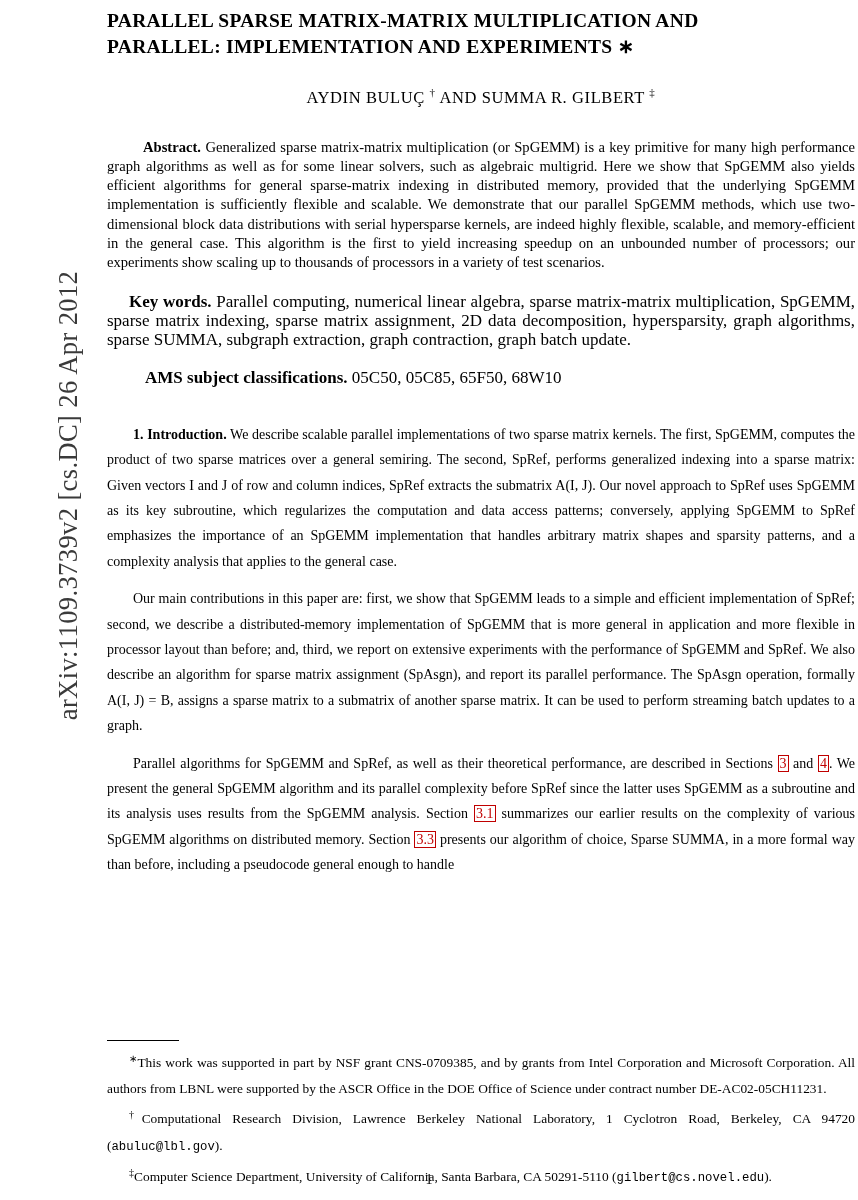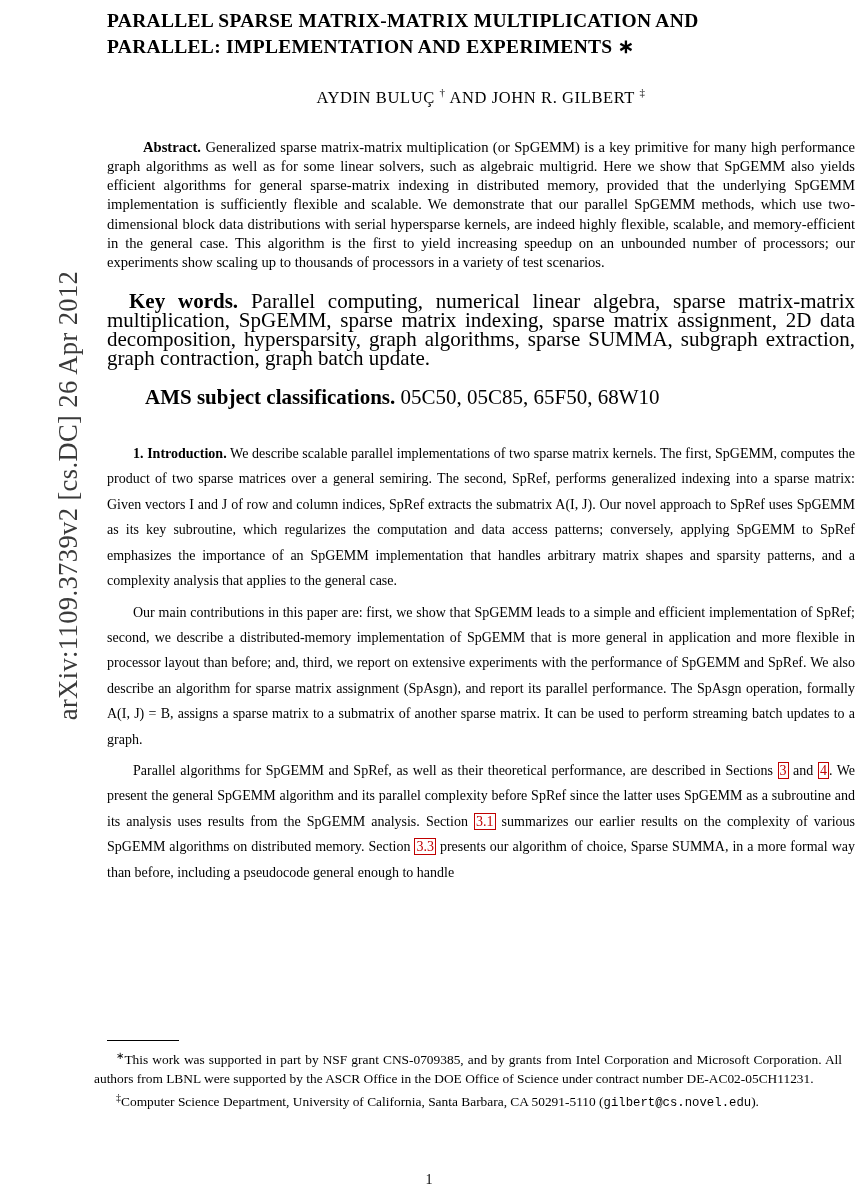--- a/index.html
+++ b/index.html
@@ -72,59 +72,59 @@
   .abstract .lead {
     font-weight: bold;
     margin-left: 14px;
   }
   .abstract p {
     margin: 0;
     text-indent: 22px;
   }
   .block {
     margin-top: 19px;
-    font-size: 21px;
+    font-size: 17px;
     line-height: 19.3px;
     text-align: justify;
   }
   .block .lead { font-weight: bold; }
   .body-sec {
     margin-top: 34px;
     font-size: 14px;
     line-height: 25.4px;
     text-align: justify;
   }
   .body-sec p {
     margin: 0;
     text-indent: 26px;
   }
-  .body-sec p + p { margin-top: 6px; }
+  .body-sec p + p { margin-top: 12px; }
   .secnum { font-weight: bold; }
   .sectitle { font-weight: bold; }
   .refbox {
     color: #c00000;
     border: 1px solid #c00000;
     padding: 0 1px;
     line-height: 1;
   }
   .rule {
     position: absolute;
     left: 107px;
     top: 1040px;
     width: 72px;
     height: 1px;
     background: #000;
   }
   .footnotes {
     position: absolute;
-    left: 94px;
+    left: 107px;
     top: 1046px;
     width: 748px;
     font-size: 13.4px;
-    line-height: 19px;
+    line-height: 26px;
     text-align: justify;
   }
   .footnotes p {
     margin: 0;
     text-indent: 22px;
   }
   .footnotes .mark { vertical-align: super; font-size: 10px; }
   .tt { font-family: "Liberation Mono", monospace; font-size: 12.3px; }
   .pageno {
     position: absolute;
@@ -138,21 +138,21 @@
 <body>
 
 <div id="page">
 
   <div class="arxiv-stamp">arXiv:1109.3739v2  [cs.DC]  26 Apr 2012</div>
 
   <div class="content">
 
     <h1 class="title"><span>PARALLEL SPARSE MATRIX-MATRIX MULTIPLICATION AND</span><span class="line2"><span>PARALLEL: IMPLEMENTATION AND EXPERIMENTS</span> <span class="sup">∗</span></span></h1>
 
-    <div class="authors"><span>AYDIN BULUÇ</span> <span class="sup">†</span> <span>AND</span> <span>JOHN R. GILBERT</span> <span class="sup">‡</span></div>
+    <div class="authors"><span>AYDIN BULUÇ</span> <span class="sup">†</span> <span>AND</span> <span>SUMMA R. GILBERT</span> <span class="sup">‡</span></div>
 
     <div class="abstract">
       <p><span class="lead">Abstract.</span> <span>Generalized sparse matrix-matrix multiplication (or SpGEMM) is a key primitive for many high performance graph algorithms as well as for some linear solvers, such as algebraic multigrid. Here we show that SpGEMM also yields efficient algorithms for general sparse-matrix indexing in distributed memory, provided that the underlying SpGEMM implementation is sufficiently flexible and scalable. We demonstrate that our parallel SpGEMM methods, which use two-dimensional block data distributions with serial hypersparse kernels, are indeed highly flexible, scalable, and memory-efficient in the general case. This algorithm is the first to yield increasing speedup on an unbounded number of processors; our experiments show scaling up to thousands of processors in a variety of test scenarios.</span></p>
     </div>
 
     <div class="block">
       <p style="margin:0;text-indent:22px;"><span class="lead">Key words.</span> <span>Parallel computing, numerical linear algebra, sparse matrix-matrix multiplication, SpGEMM, sparse matrix indexing, sparse matrix assignment, 2D data decomposition, hypersparsity, graph algorithms, sparse SUMMA, subgraph extraction, graph contraction, graph batch update.</span></p>
     </div>
 
     <div class="block">
@@ -166,18 +166,19 @@
 
       <p><span>Parallel algorithms for SpGEMM and SpRef, as well as their theoretical performance, are described in Sections</span> <a class="refbox">3</a> <span>and</span> <a class="refbox">4</a><span>. We present the general SpGEMM algorithm and its parallel complexity before SpRef since the latter uses SpGEMM as a subroutine and its analysis uses results from the SpGEMM analysis. Section</span> <a class="refbox">3.1</a> <span>summarizes our earlier results on the complexity of various SpGEMM algorithms on distributed memory. Section</span> <a class="refbox">3.3</a> <span>presents our algorithm of choice, Sparse SUMMA, in a more formal way than before, including a pseudocode general enough to handle</span></p>
     </div>
 
   </div>
 
   <div class="rule"></div>
 
   <div class="footnotes">
     <p><span class="mark">∗</span><span>This work was supported in part by NSF grant CNS-0709385, and by grants from Intel Corporation and Microsoft Corporation. All authors from LBNL were supported by the ASCR Office in the DOE Office of Science under contract number DE-AC02-05CH11231.</span></p>
+    <p><span class="mark">†</span><span>Computational Research Division, Lawrence Berkeley National Laboratory, 1 Cyclotron Road, Berkeley, CA 94720 (</span><span class="tt">abuluc@lbl.gov</span><span>).</span></p>
     <p><span class="mark">‡</span><span>Computer Science Department, University of California, Santa Barbara, CA 50291-5110 (</span><span class="tt">gilbert@cs.novel.edu</span><span>).</span></p>
   </div>
 
   <div class="pageno">1</div>
 
 </div>
 
 </body></html>

